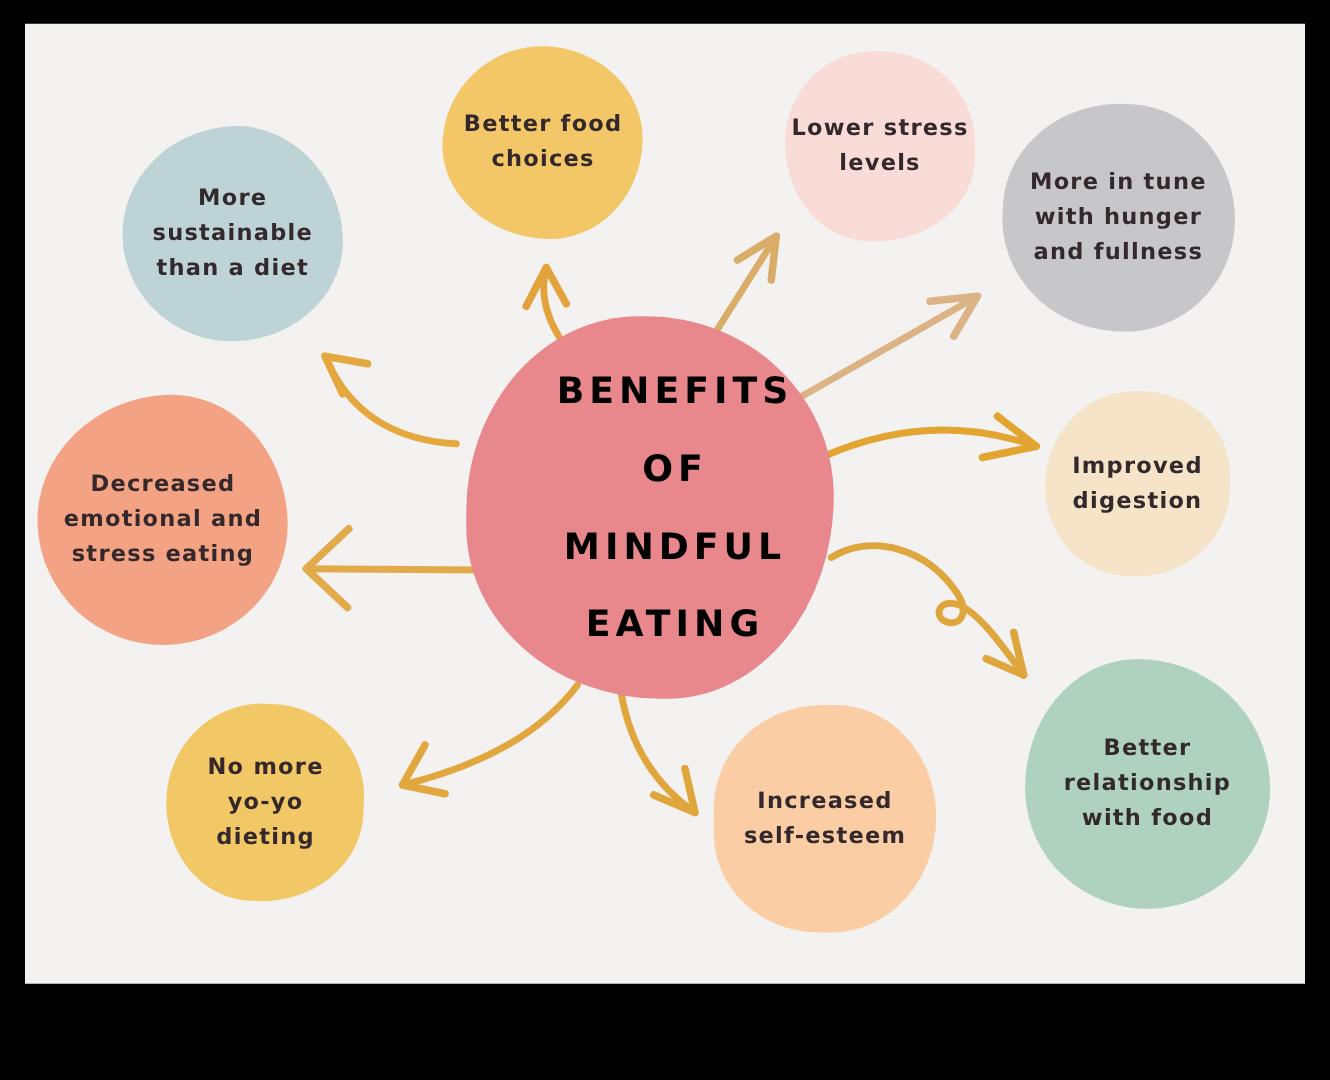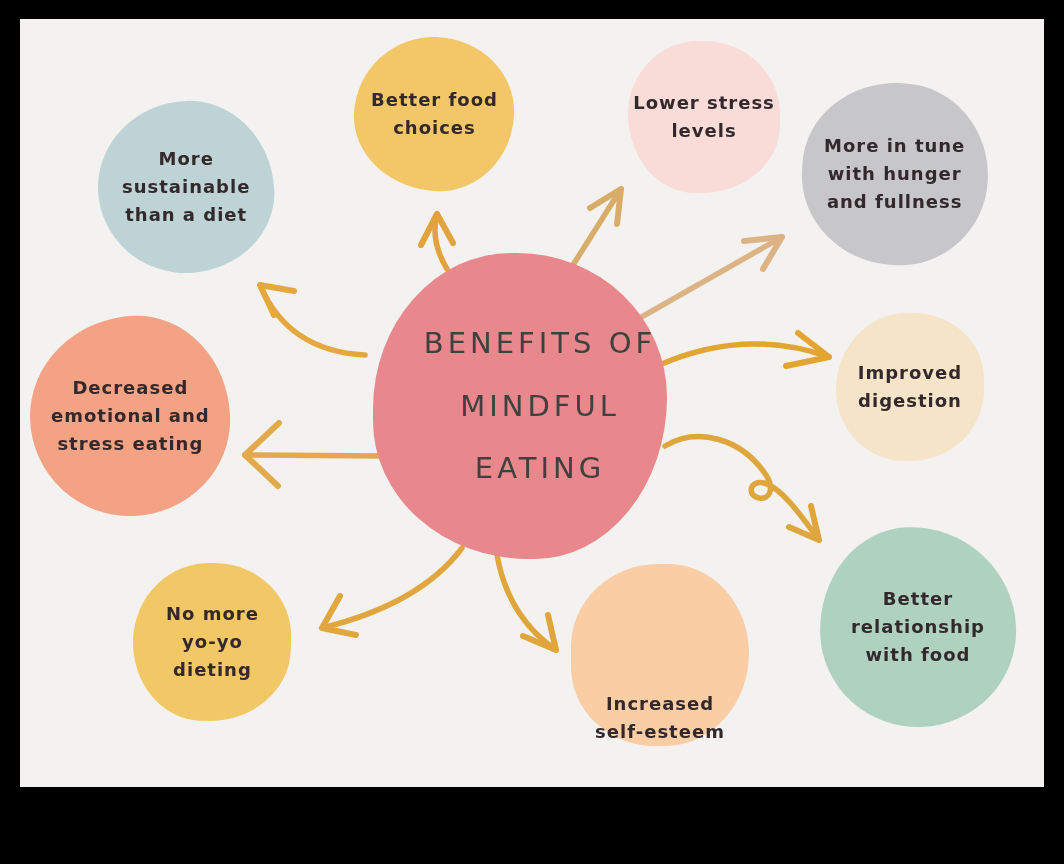--- a/index.html
+++ b/index.html
@@ -27,25 +27,25 @@
   .node-label{
     white-space:pre-line;
     font-weight:700;
     font-size:18px;
     letter-spacing:1px;
     line-height:1.55;
     color:#33282b;
   }
   .center-label{
     white-space:pre-line;
-    font-weight:400;
+    font-weight:700;
     font-size:29px;
     letter-spacing:4px;
     line-height:2.15;
-    color:#404040;
+    color:#000000;
     margin-left:40px;
   }
   
   .b1{border-radius:52% 48% 50% 50% / 50% 54% 46% 50%; transform:rotate(-3deg);}
   .b1 > *{transform:rotate(3deg);}
   .b2{border-radius:50% 50% 46% 54% / 52% 48% 52% 48%; transform:rotate(2deg);}
   .b2 > *{transform:rotate(-2deg);}
   .b3{border-radius:48% 52% 54% 46% / 50% 50% 46% 54%;}
   .b4{border-radius:52% 48% 48% 52% / 48% 52% 50% 50%; transform:rotate(3deg);}
   .b4 > *{transform:rotate(-3deg);}
@@ -136,21 +136,21 @@
       <div class="node-label">Improved
 digestion</div>
     </div>
 
     <div class="node b6" style="left: 800px; top: 508px; width: 196px; height: 200px; background-color: rgb(175, 210, 192);">
       <div class="node-label">Better
 relationship
 with food</div>
     </div>
 
-    <div class="node b7" style="left: 551px; top: 545px; width: 178px; height: 182px; background-color: rgb(251, 205, 164); align-items: flex-end;">
+    <div class="node b7" style="left: 551px; top: 545px; width: 178px; height: 182px; background-color: rgb(251, 205, 164);">
       <div class="node-label">Increased
 self-esteem</div>
     </div>
 
     <div class="node b8" style="left: 113px; top: 544px; width: 158px; height: 158px; background-color: rgb(242, 199, 101);">
       <div class="node-label">No more
 yo-yo
 dieting</div>
     </div>
 

